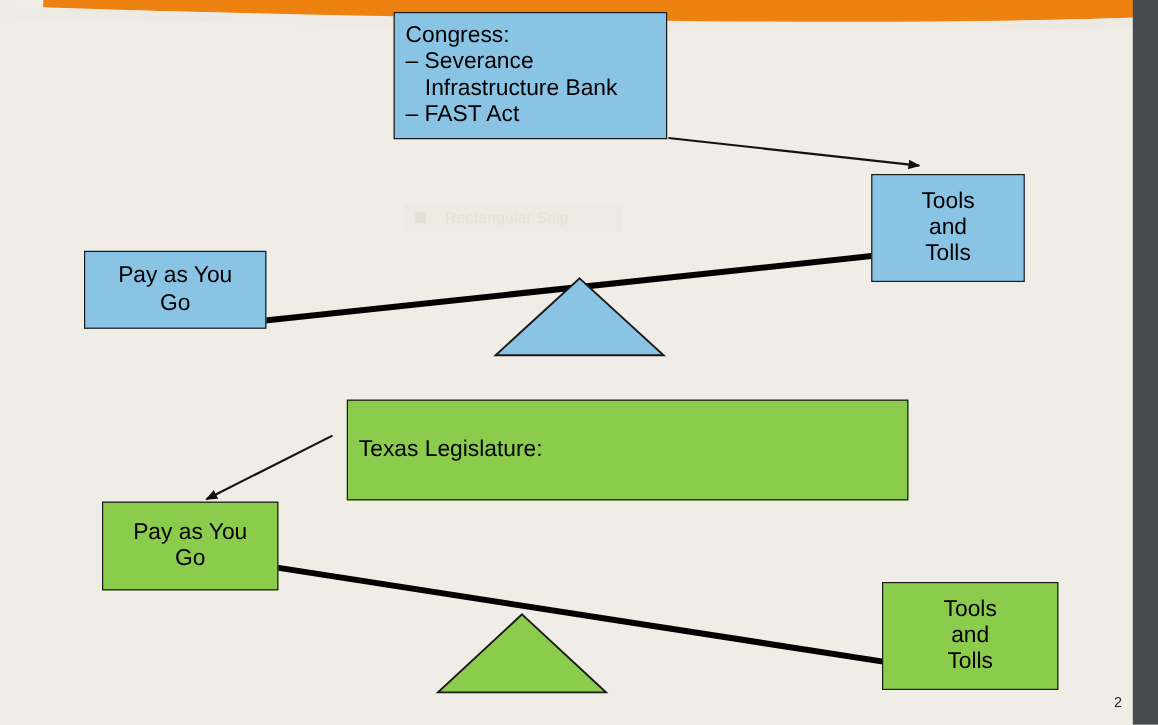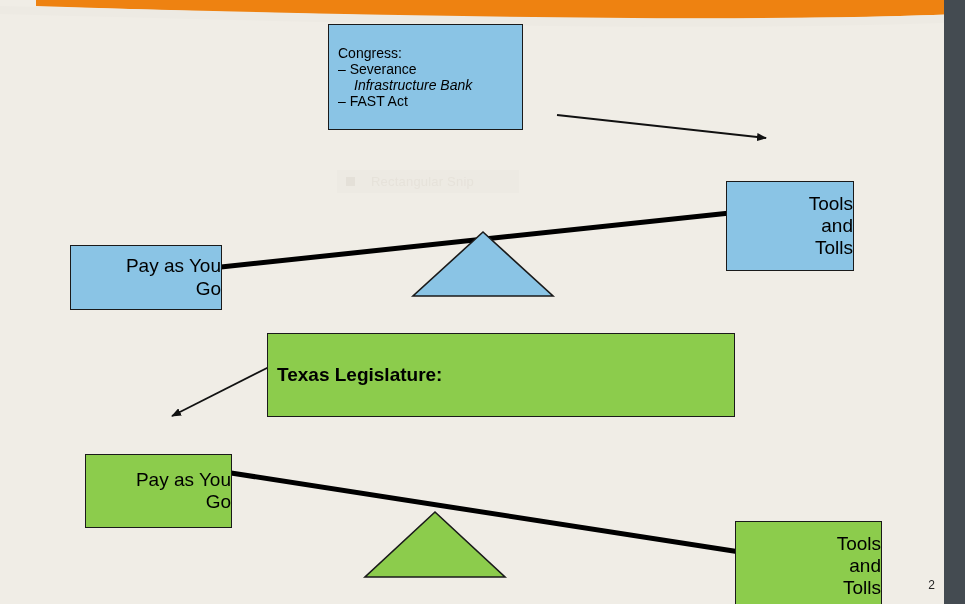--- a/index.html
+++ b/index.html
@@ -38,33 +38,33 @@
     display: flex;
     flex-direction: column;
     justify-content: center;
     color: #000000;
     font-size: 19px;
     line-height: 1.16;
     z-index: 5;
   }
   .node.blue  { background: #8AC4E5; }
   .node.green { background: #8CCC4C; }
-  .node.center { align-items: flex-end; text-align: center; margin-top: 36px; }
+  .node.center { align-items: center; text-align: center; }
   .node.left   { align-items: flex-start; text-align: left; padding-left: 9px; }
   .node .ln { display: block; white-space: pre; }
 
   
-  #congress-box     { left: 328px; top: 24px;  width: 195px; height: 106px; font-size: 14px; }
+  #congress-box     { left: 328px; top: 10px;  width: 228px; height: 106px; font-size: 19px; }
   #pay-go-blue      { left: 70px;  top: 209px; width: 152px; height: 65px;  }
   #tools-tolls-blue { left: 726px; top: 145px; width: 128px; height: 90px;  }
-  #texas-box        { left: 267px; top: 333px; width: 468px; height: 84px;  font-size: 19px; font-weight: bold; }
+  #texas-box        { left: 289px; top: 333px; width: 468px; height: 84px;  font-size: 19px; }
   #pay-go-green     { left: 85px;  top: 418px; width: 147px; height: 74px;  }
   #tools-tolls-green{ left: 735px; top: 485px; width: 147px; height: 90px;  }
 
-  #congress-box .ln.indent { padding-left: 16px; font-style: italic; }
+  #congress-box .ln.indent { padding-left: 16px; }
 
   
   #page-number {
     position: absolute;
     right: 30px;
     bottom: 12px;
     font-size: 12px;
     color: #262626;
     z-index: 6;
   }

